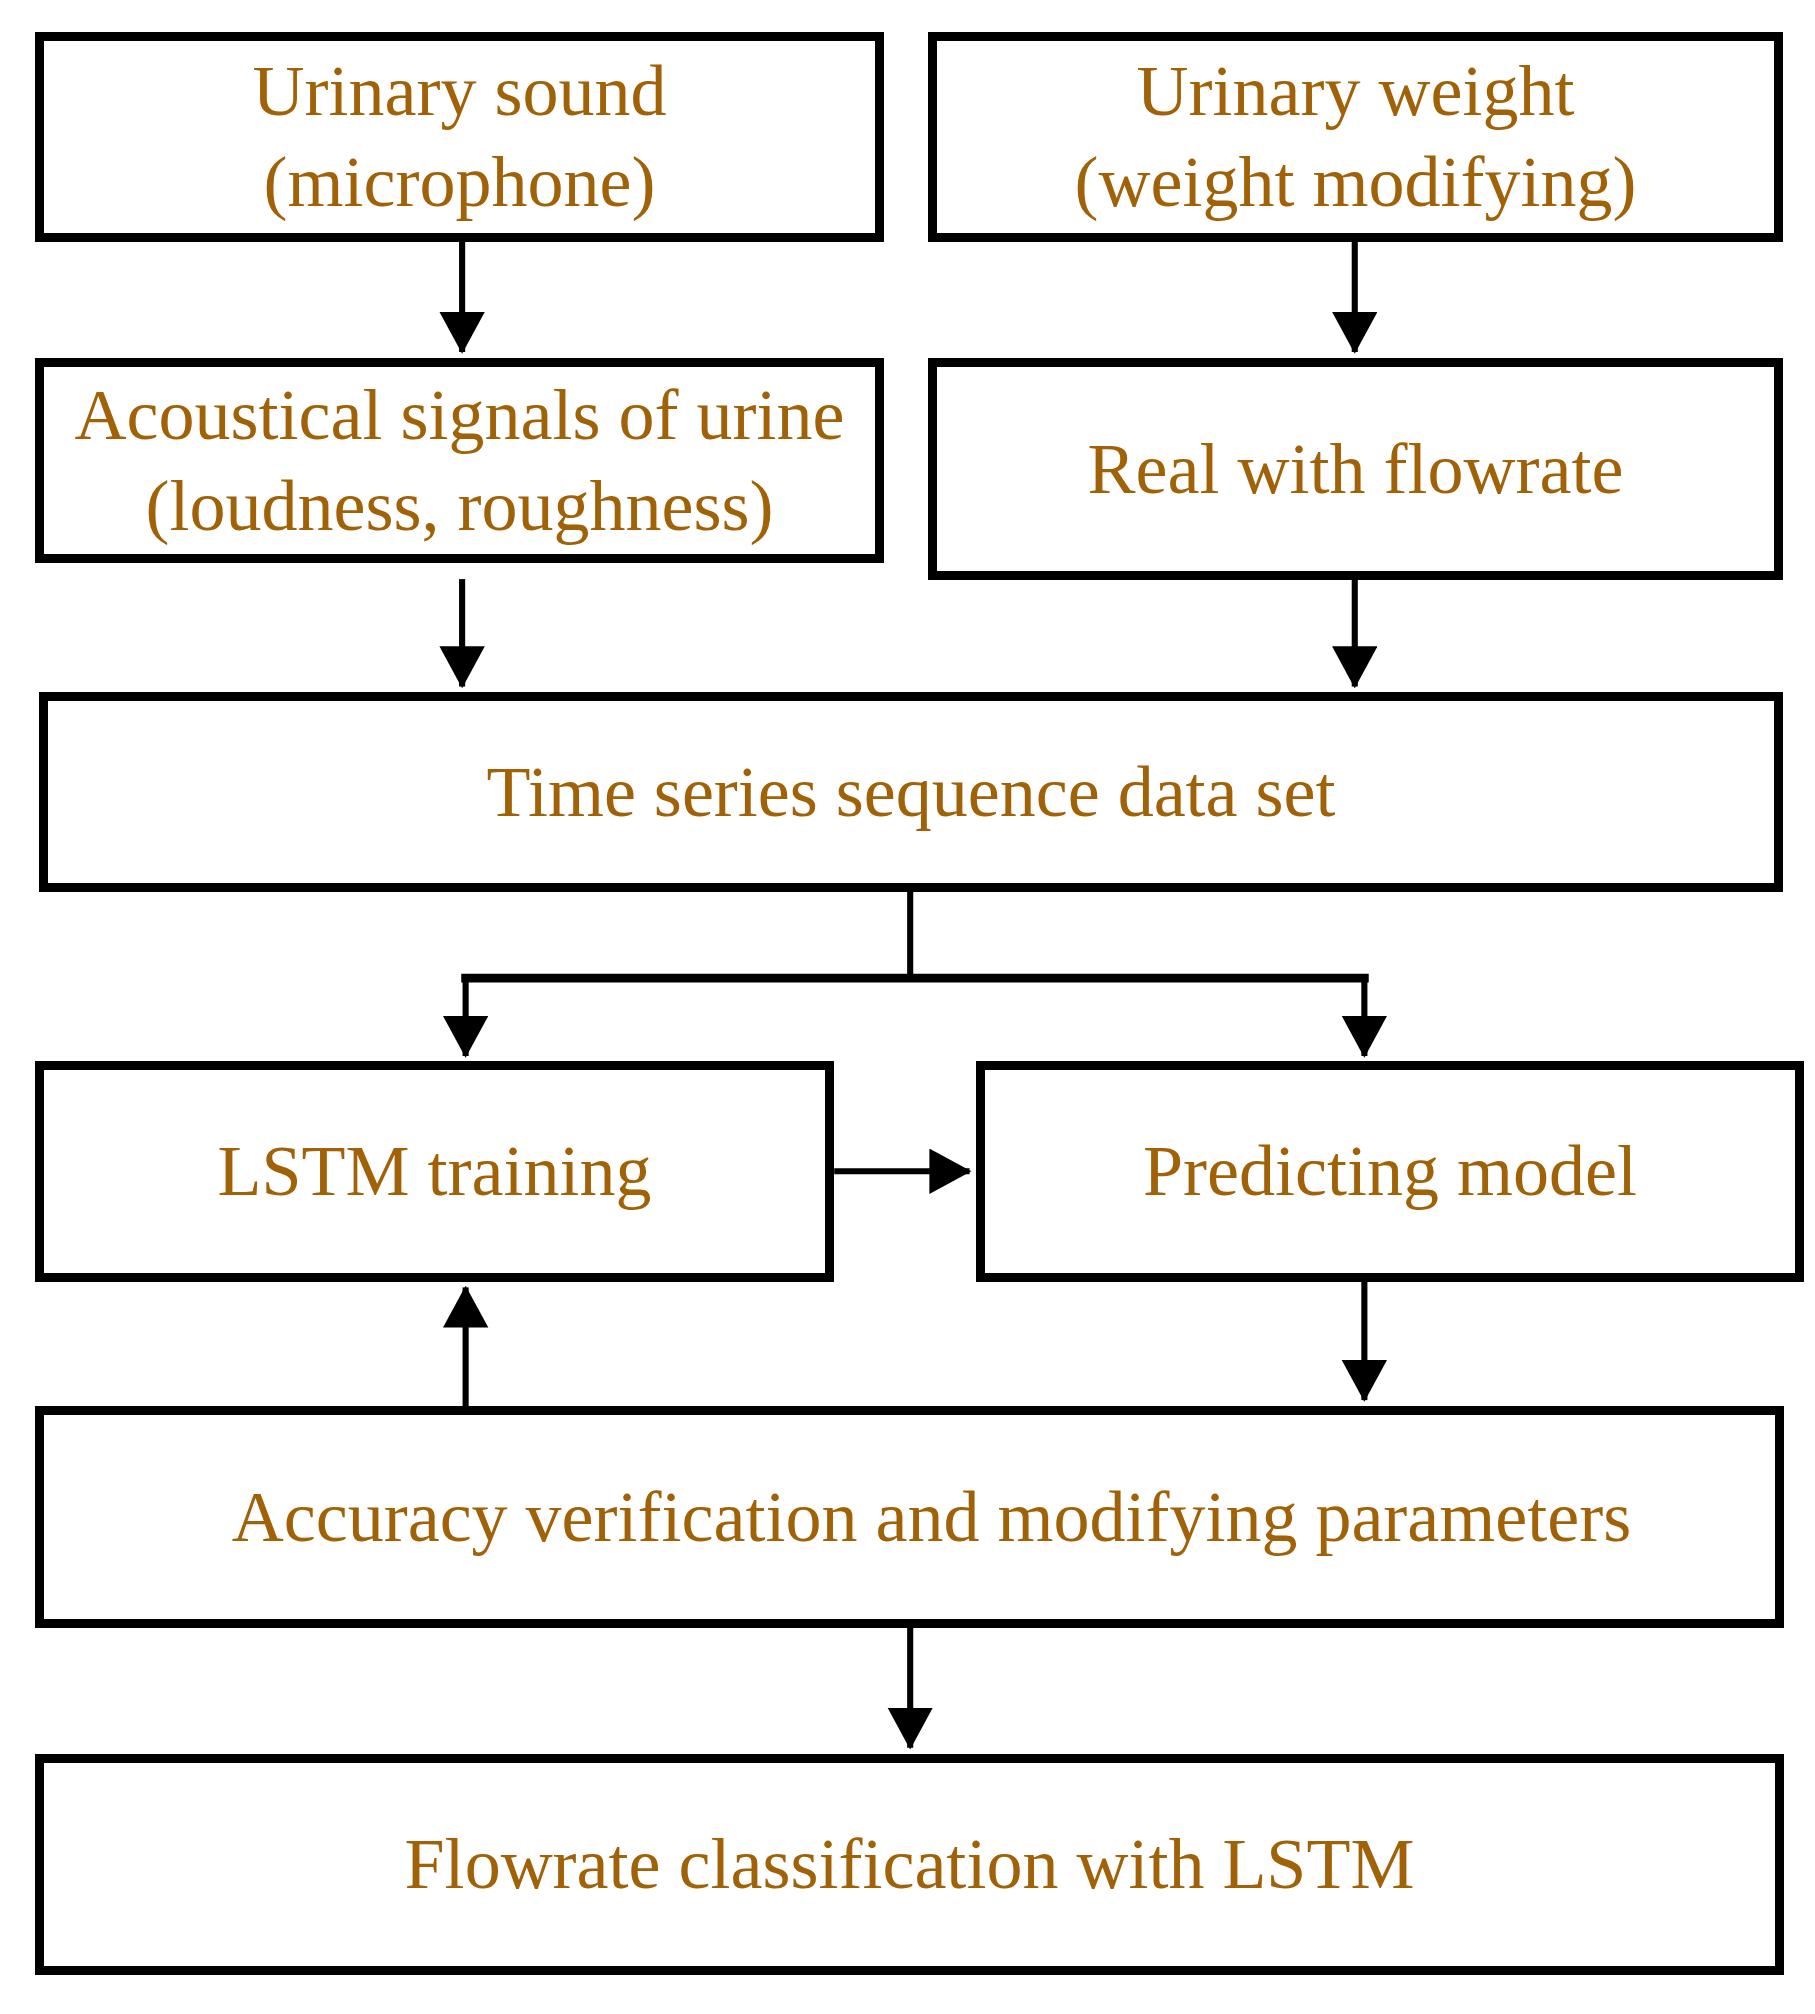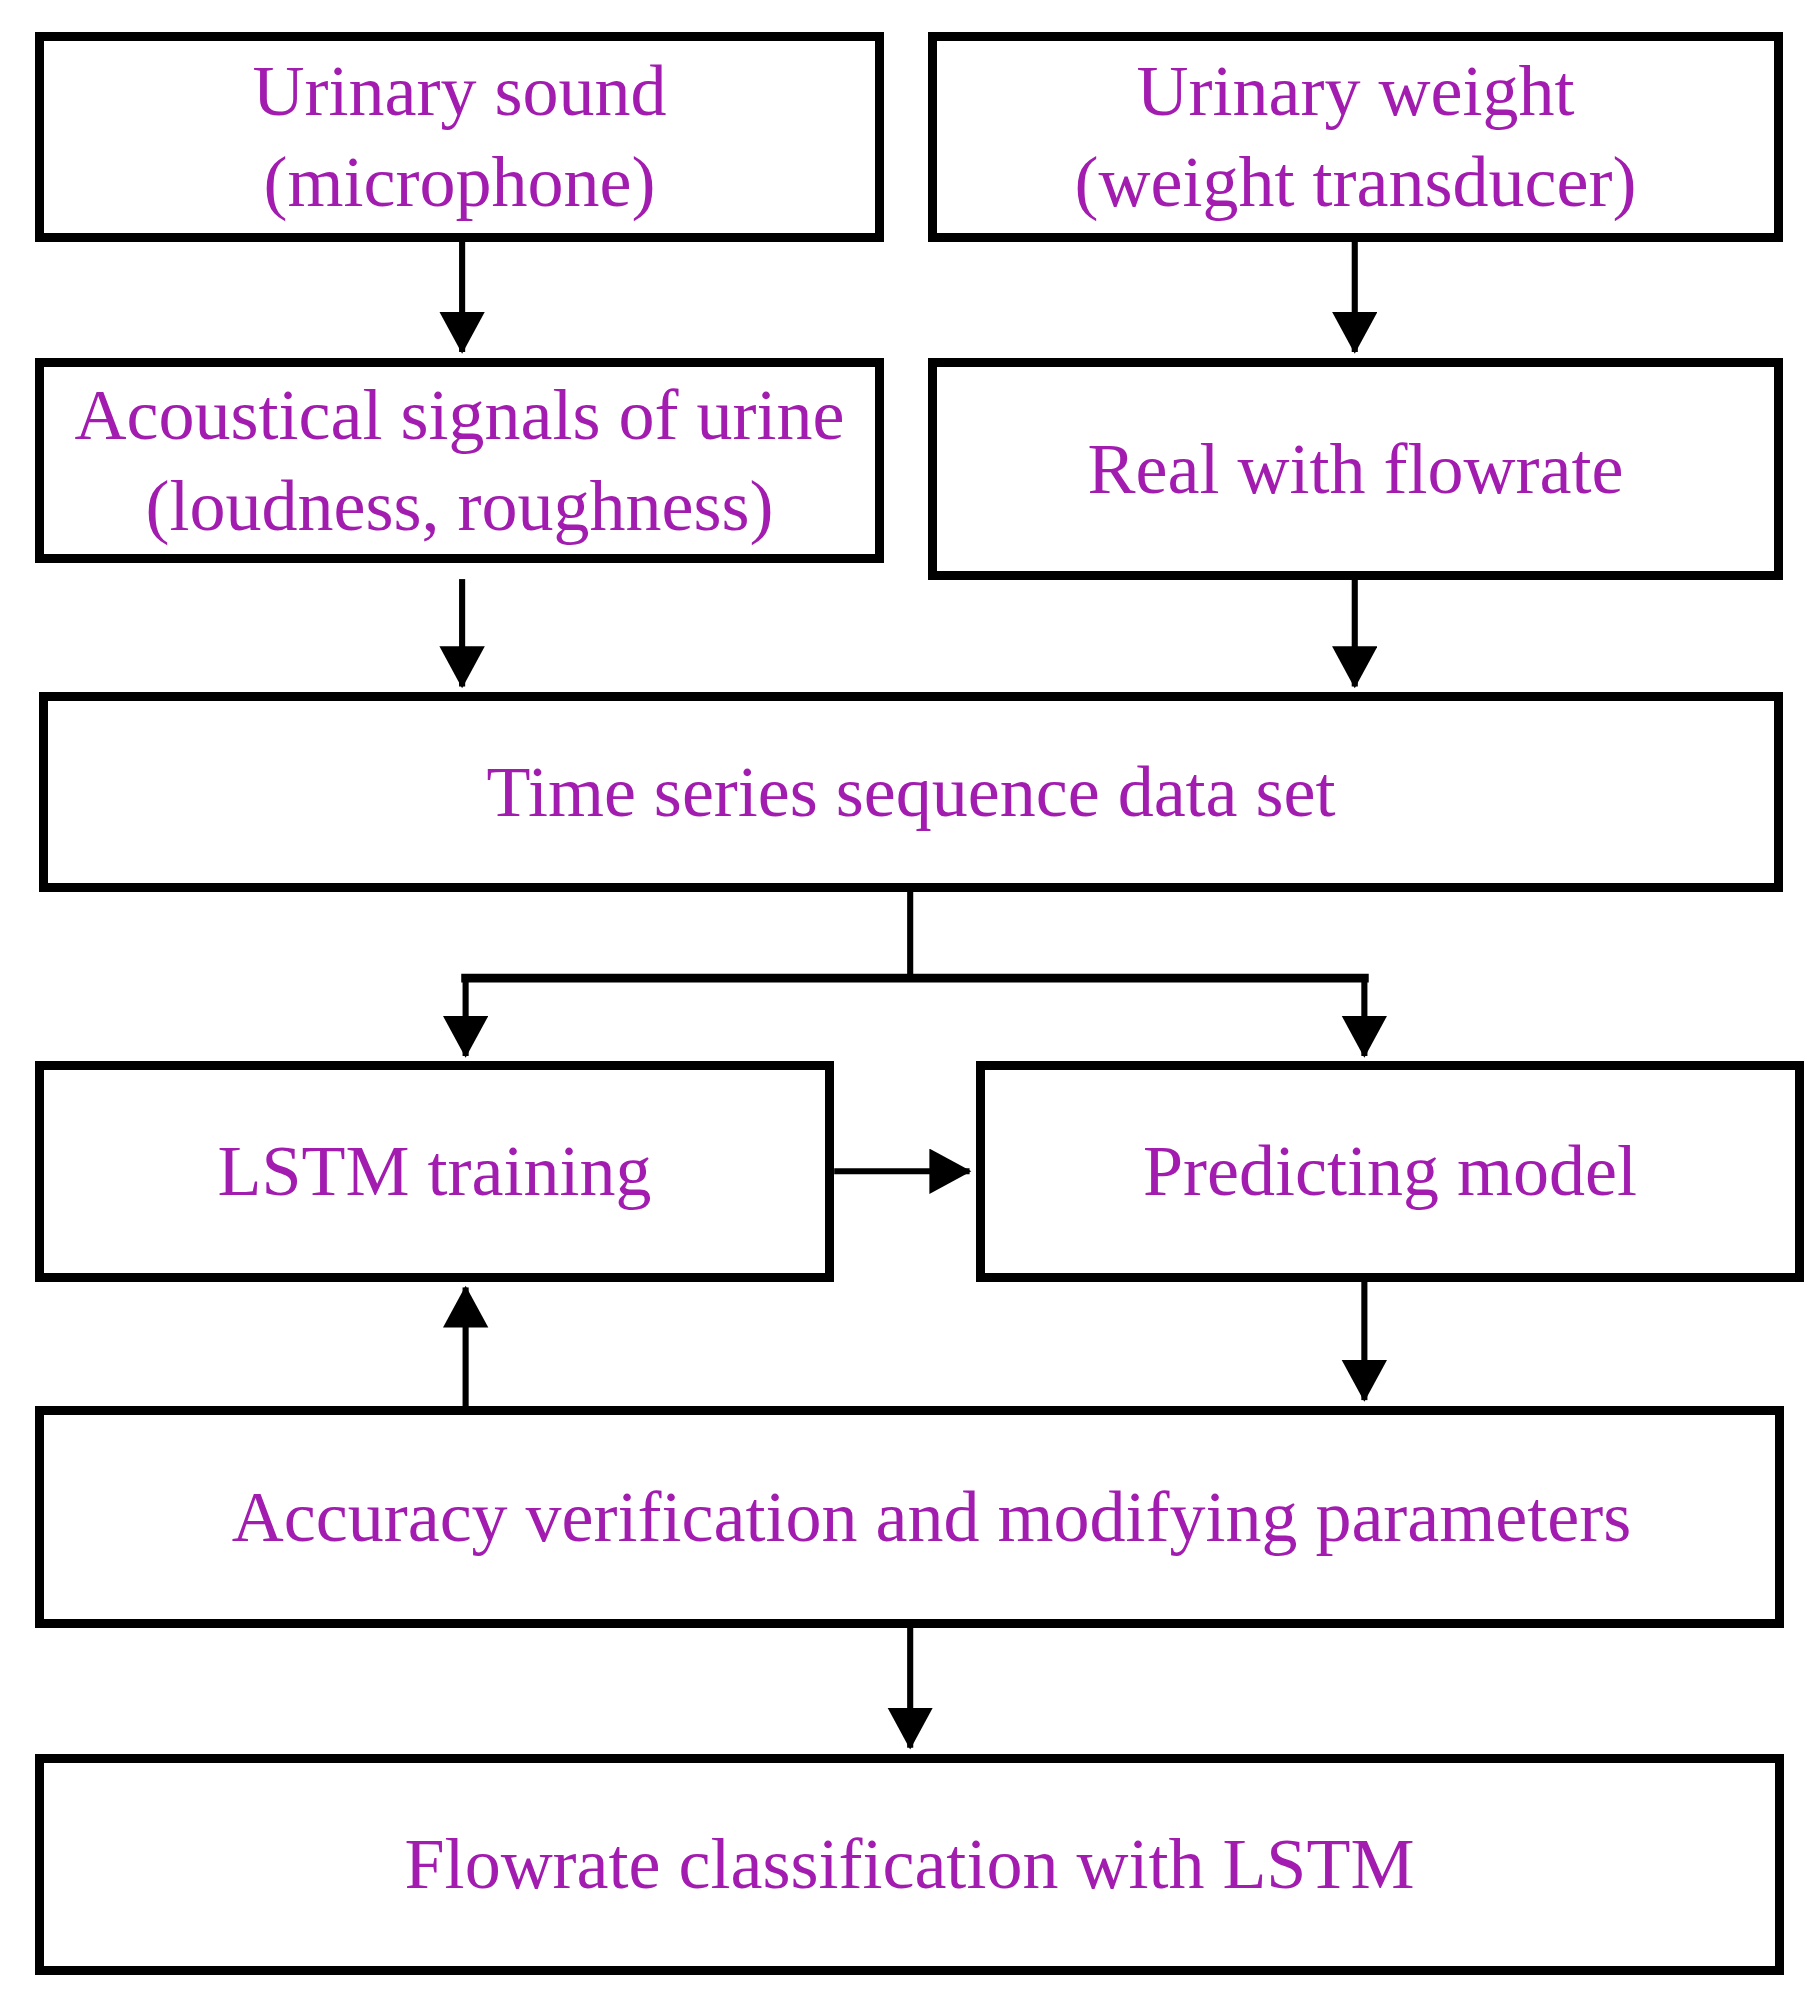--- a/index.html
+++ b/index.html
@@ -6,21 +6,21 @@
     margin: 0;
     padding: 0;
     background: #ffffff;
   }
   #canvas {
     position: relative;
     width: 1816px;
     height: 2015px;
     background: #ffffff;
     font-family: "Liberation Serif", "DejaVu Serif", serif;
-    color: #a21caf;
+    color: #a16207;
   }
   .box {
     position: absolute;
     box-sizing: border-box;
     border: 9.6px solid #000000;
     background: #ffffff;
     display: flex;
     flex-direction: column;
     align-items: center;
     justify-content: center;
@@ -80,21 +80,21 @@
     <line x1="1042" y1="1863" x2="1042" y2="2001" marker-end="url(#ah)"></line>
   </svg>
 
   <div class="box" id="b-urinary-sound">
     <span>Urinary sound</span>
     <span>(microphone)</span>
   </div>
 
   <div class="box" id="b-urinary-weight">
     <span>Urinary weight</span>
-    <span>(weight transducer)</span>
+    <span>(weight modifying)</span>
   </div>
 
   <div class="box" id="b-acoustical">
     <span>Acoustical signals of urine</span>
     <span>(loudness, roughness)</span>
   </div>
 
   <div class="box" id="b-realtime-flowrate">
     <span>Real with flowrate</span>
   </div>

